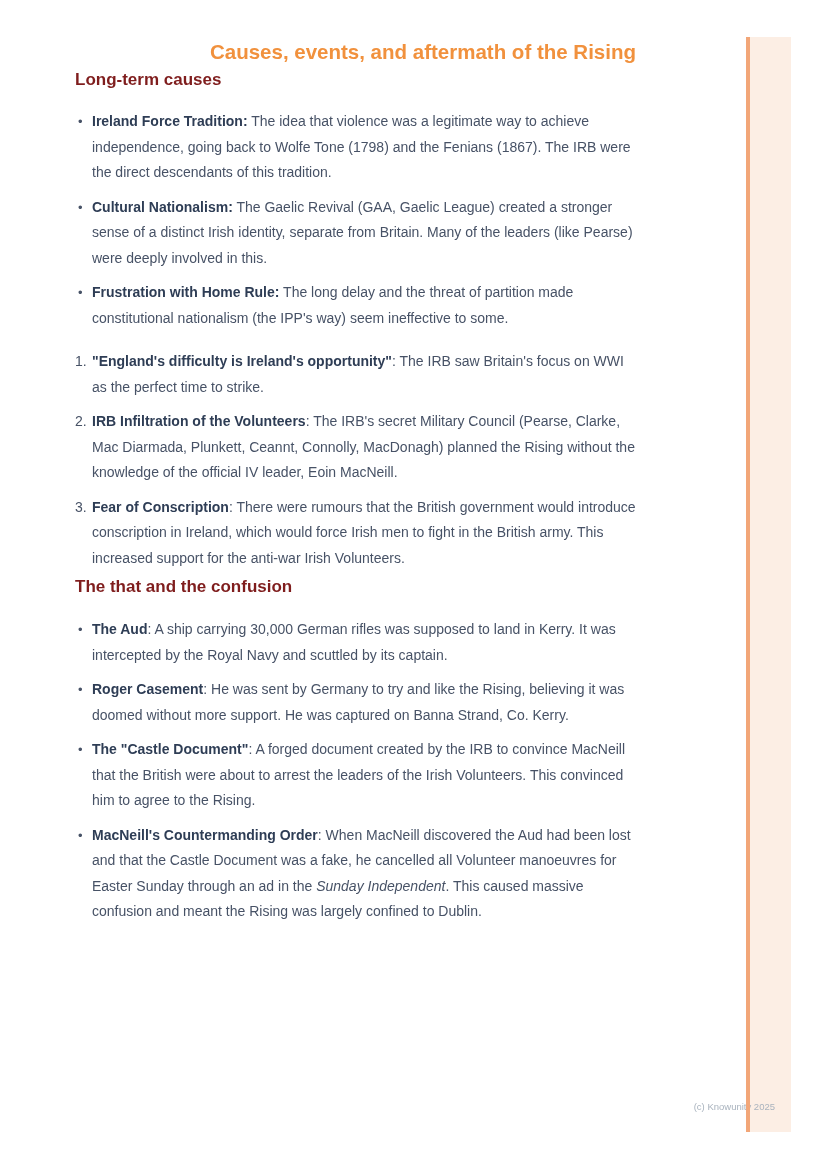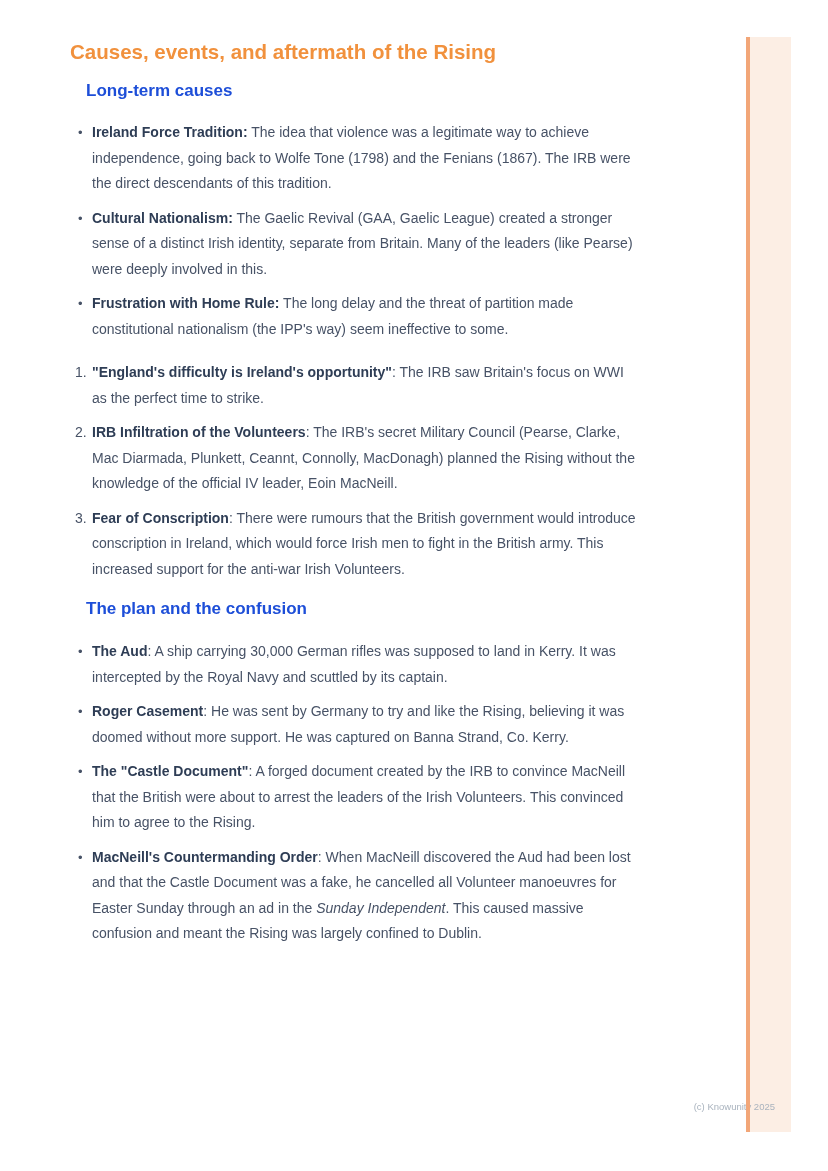--- a/index.html
+++ b/index.html
@@ -33,26 +33,27 @@
     color: #475266;
     font-size: 14px;
     line-height: 25.5px;
     z-index: 1;
   }
   h1.title {
     margin: 40px 0 0 0;
     font-size: 20.5px; line-height: 24px;
     font-weight: bold;
     color: #F1913D;
+    text-align: right;
   }
   h2.section {
-    margin: 16px;
+    margin: 5px;
     font-size: 17px; line-height: 22px;
     font-weight: bold;
-    color: #1d4ed8;
+    color: #7f1d1d;
   }
   .mt-long  { margin-top: 36px; }
   .mt-short { margin-top: 30px; }
   .mt-plan  { margin-top: 28px; }
   ul.list, ol.list {
     list-style: none;
     margin: 18px 0 0 0;
     padding: 0 0 0 22px;
   }
   ul.plan-list { margin-top: 19px; }
@@ -105,21 +106,21 @@
     <li class="item">
       <span class="num-marker">2.</span>
       <span class="b">IRB Infiltration of the Volunteers</span><span>: The IRB's secret Military Council (Pearse, Clarke, Mac Diarmada, Plunkett, Ceannt, Connolly, MacDonagh) planned the Rising without the knowledge of the official IV leader, Eoin MacNeill.</span>
     </li>
     <li class="item">
       <span class="num-marker">3.</span>
       <span class="b">Fear of Conscription</span><span>: There were rumours that the British government would introduce conscription in Ireland, which would force Irish men to fight in the British army. This increased support for the anti-war Irish Volunteers.</span>
     </li>
   </ol>
 
-  <h2 class="section mt-plan">The plan and the confusion</h2>
+  <h2 class="section mt-plan">The that and the confusion</h2>
   <ul class="list plan-list">
     <li class="item">
       <span class="marker">•</span>
       <span class="b">The Aud</span><span>: A ship carrying 30,000 German rifles was supposed to land in Kerry. It was intercepted by the Royal Navy and scuttled by its captain.</span>
     </li>
     <li class="item">
       <span class="marker">•</span>
       <span class="b">Roger Casement</span><span>: He was sent by Germany to try and like the Rising, believing it was doomed without more support. He was captured on Banna Strand, Co. Kerry.</span>
     </li>
     <li class="item">

